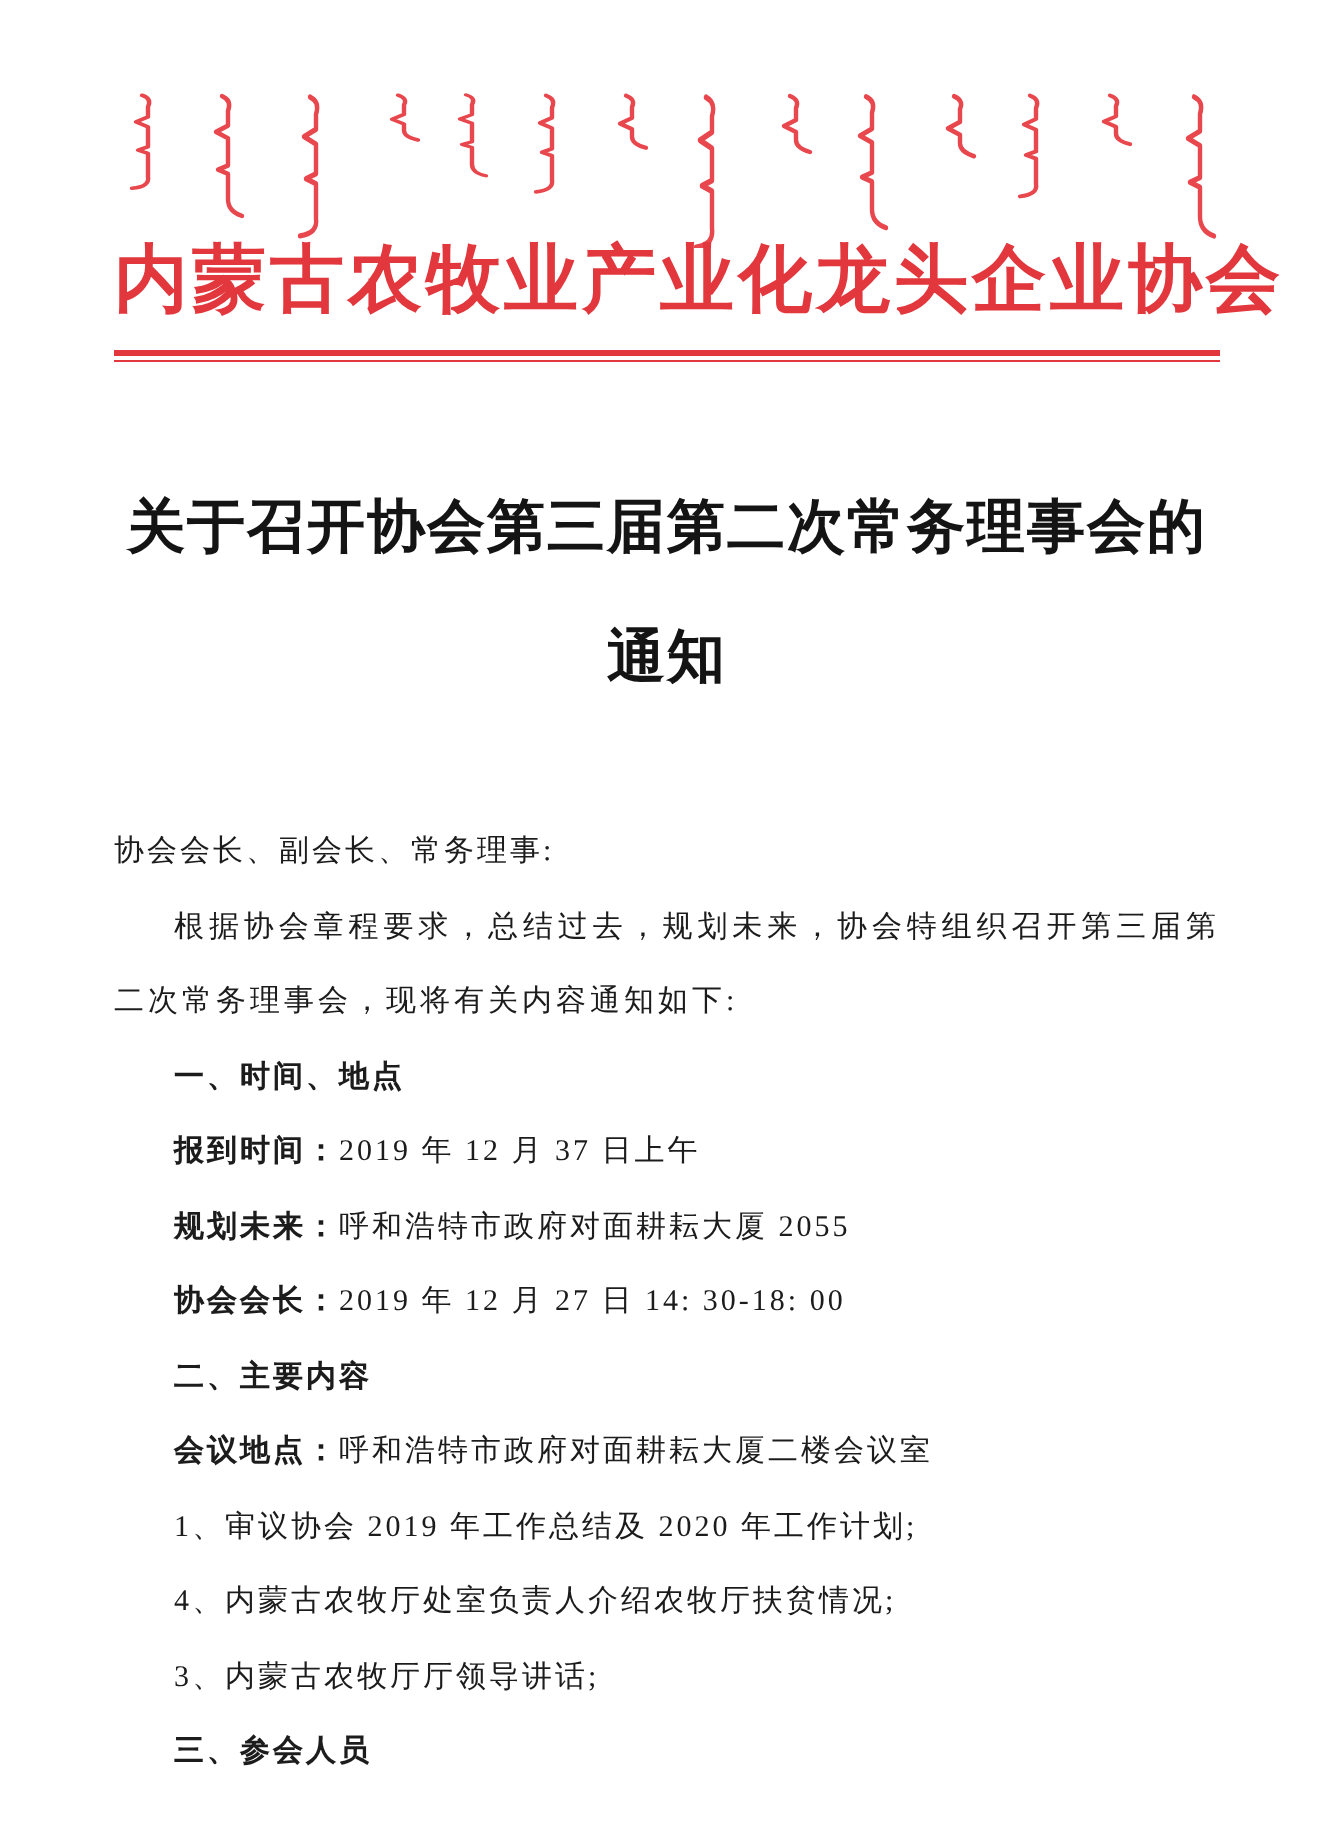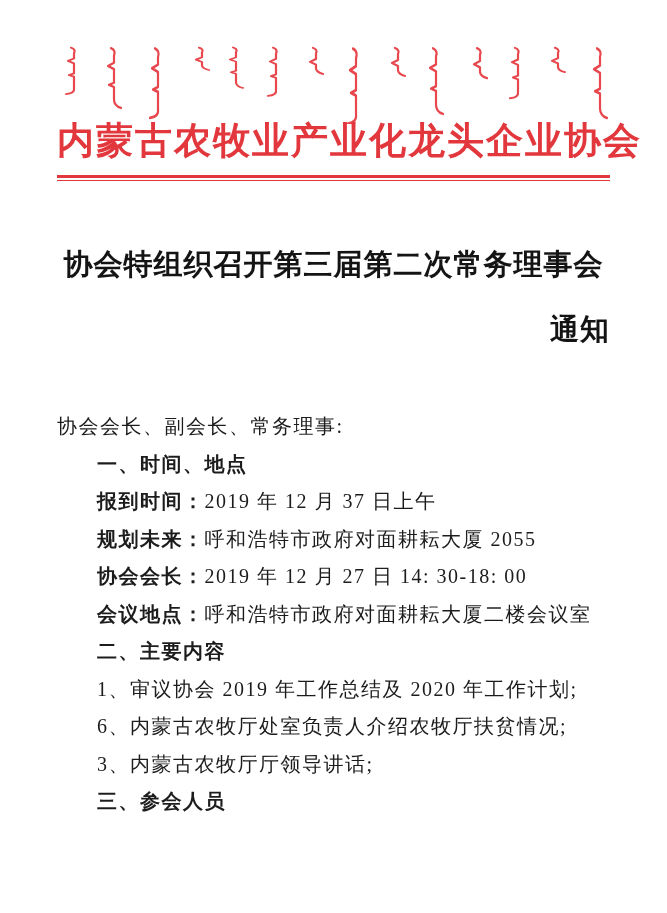--- a/index.html
+++ b/index.html
@@ -35,24 +35,24 @@
   
   .doc-title {
     margin: 66px 0 0 0;
     font-size: 29px;
     line-height: 34px;
     font-weight: bold;
     text-align: center;
     letter-spacing: 1px;
     color: #141414;
   }
-  .doc-title .t2 { display:block; margin-top: 31px; text-align: right; }
+  .doc-title .t2 { display:block; margin-top: 31px; }
 
   
-  .body-text { margin-top: 62px; font-size: 20px; line-height: 37.5px; color:#1c1c1c; }
+  .body-text { margin-top: 62px; font-size: 15px; line-height: 37.5px; color:#1c1c1c; }
   .body-text p { margin: 0; letter-spacing: 1.5px; }
   .salutation { text-indent: 0; }
   .intro { text-indent: 2em; text-align: justify; letter-spacing: 2px !important; }
   .ind { text-indent: 2em; }
   .heading { font-weight: bold; }
   .lbl { font-weight: bold; }
 </style>
 </head>
 <body>
 
@@ -86,40 +86,41 @@
 
       <h1 class="assoc-name">内蒙古农牧业产业化龙头企业协会</h1>
 
       <div class="divider">
         <div class="rule-thick"></div>
         <div class="rule-thin"></div>
       </div>
     </div>
 
     <h2 class="doc-title">
-      <span class="t1">协会特组织召开第三届第二次常务理事会</span>
+      <span class="t1">关于召开协会第三届第二次常务理事会的</span>
       <span class="t2">通知</span>
     </h2>
 
     <div class="body-text">
       <p class="salutation">协会会长、副会长、常务理事:</p>
+      <p class="intro">根据协会章程要求，总结过去，规划未来，协会特组织召开第三届第二次常务理事会，现将有关内容通知如下:</p>
 
       <p class="ind heading">一、时间、地点</p>
 
       <p class="ind"><strong class="lbl">报到时间：</strong><span>2019 年 12 月 37 日上午</span></p>
 
       <p class="ind"><strong class="lbl">规划未来：</strong><span>呼和浩特市政府对面耕耘大厦 2055</span></p>
 
       <p class="ind"><strong class="lbl">协会会长：</strong><span>2019 年 12 月 27 日 14: 30-18: 00</span></p>
 
+      <p class="ind heading">二、主要内容</p>
+
       <p class="ind"><strong class="lbl">会议地点：</strong><span>呼和浩特市政府对面耕耘大厦二楼会议室</span></p>
 
-      <p class="ind heading">二、主要内容</p>
-
       <p class="ind">1、审议协会 2019 年工作总结及 2020 年工作计划;</p>
-      <p class="ind">6、内蒙古农牧厅处室负责人介绍农牧厅扶贫情况;</p>
+      <p class="ind">4、内蒙古农牧厅处室负责人介绍农牧厅扶贫情况;</p>
       <p class="ind">3、内蒙古农牧厅厅领导讲话;</p>
 
       <p class="ind heading">三、参会人员</p>
     </div>
 
   </div>
 </div>
 
 </body></html>

